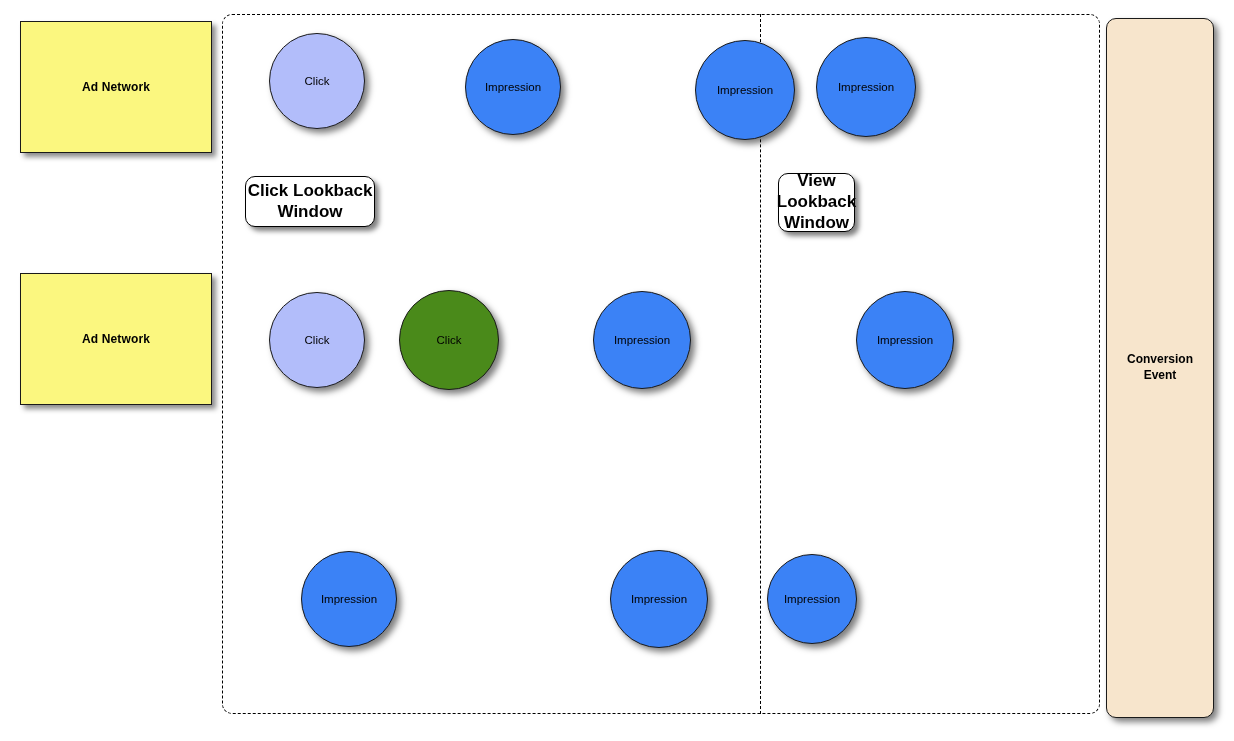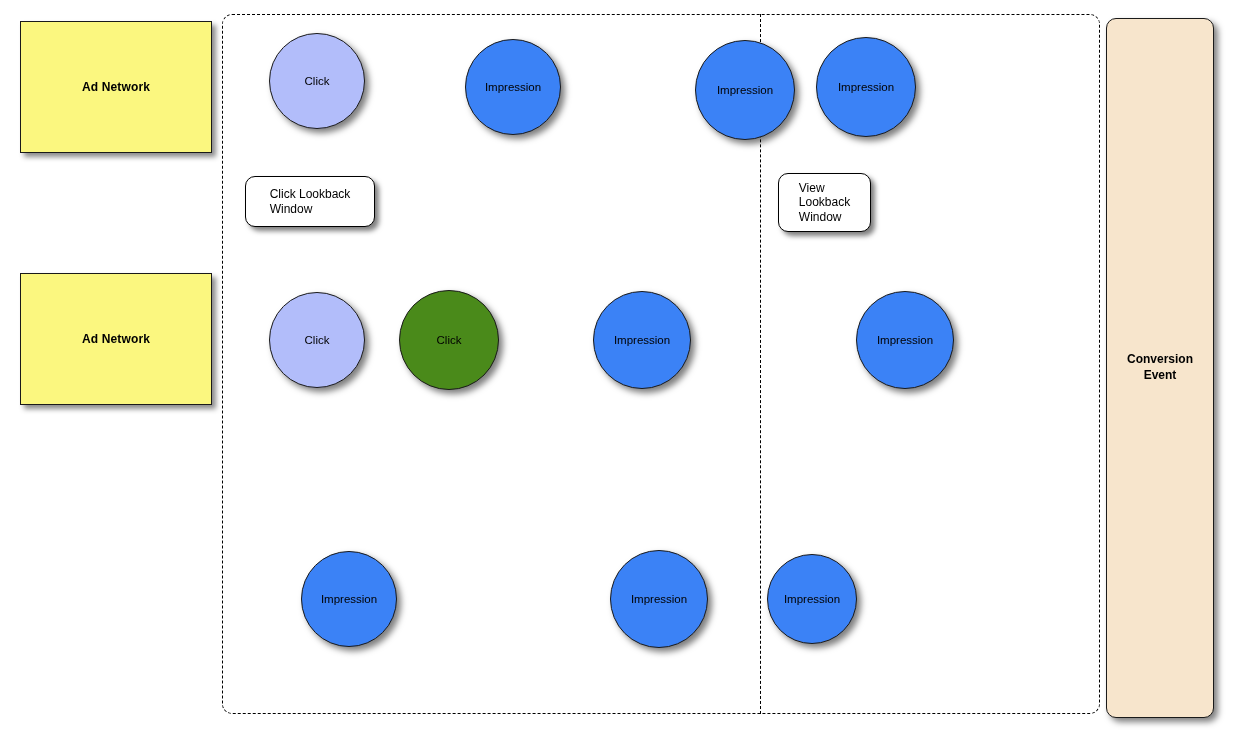--- a/index.html
+++ b/index.html
@@ -83,23 +83,24 @@
     background: #ffffff;
     border: 1.4px solid #000000;
     border-radius: 10px;
     box-shadow: 4px 4px 5px rgba(0,0,0,0.5);
     display: flex;
     align-items: center;
     justify-content: center;
     z-index: 6;
   }
   .window-box .window-label {
-    font-size: 12px;
-    font-weight: normal;
+    font-size: 17px;
+    font-weight: bold;
     color: #000000;
+    text-align: center;
     line-height: 1.22;
   }
 
   
   .conversion-box {
     position: absolute;
     box-sizing: border-box;
     background: #f7e5cc;
     border: 1.4px solid #1a1a1a;
     border-radius: 10px;
@@ -158,19 +159,19 @@
     </div>
     <div class="event-node impression-type" style="left: 610px; top: 550px; width: 98px; height: 98px;">
       <span class="event-label">Impression</span>
     </div>
     <div class="event-node impression-type" style="left: 767px; top: 554px; width: 90px; height: 90px;">
       <span class="event-label">Impression</span>
     </div>
     <div class="window-box" style="left: 245px; top: 176px; width: 130px; height: 51px;">
       <div class="window-label">Click Lookback<br>Window</div>
     </div>
-    <div class="window-box" style="left: 778px; top: 173px; width: 93px; height: 59px;">
+    <div class="window-box" style="left: 778px; top: 173px; width: 77px; height: 59px;">
       <div class="window-label">View<br>Lookback<br>Window</div>
     </div>
     <div class="conversion-box" style="left: 1106px; top: 18px; width: 108px; height: 700px; align-items: center;">
       <div class="conversion-label">Conversion<br>Event</div>
     </div>
   </div>
 
 </body></html>

